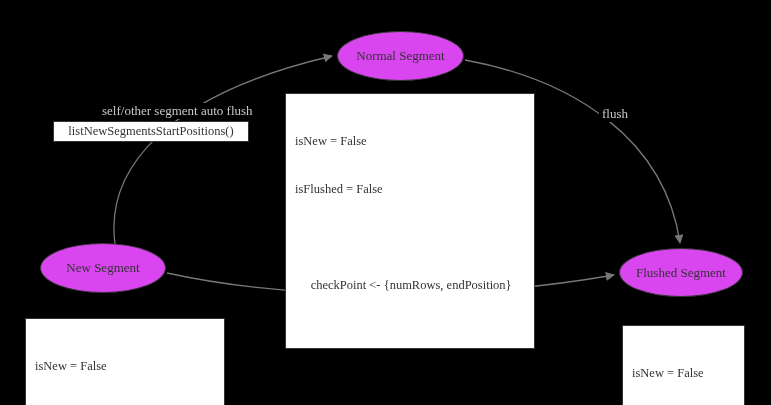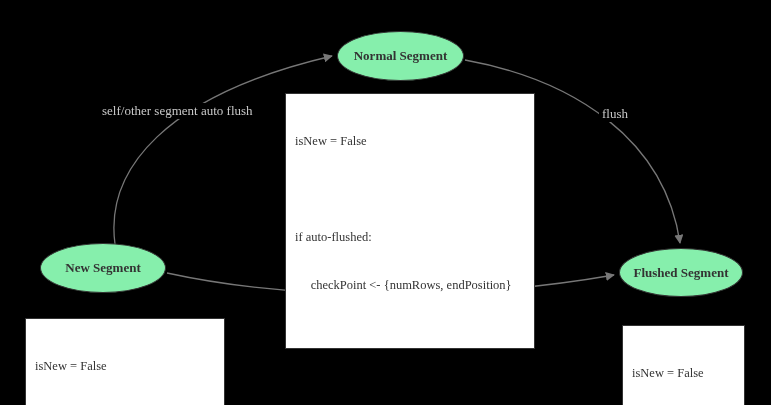--- a/index.html
+++ b/index.html
@@ -5,23 +5,23 @@
   * { margin:0; padding:0; box-sizing:border-box; }
   html,body { background:#000; }
   body { font-family:"Liberation Serif", serif; }
   .canvas {
     position:relative; width:771px; height:405px;
     background:#000; overflow:hidden;
   }
   svg.edges { position:absolute; left:0; top:0; width:771px; height:405px; }
 
   .state {
-    position:absolute; background:#86efac; border:1px solid #333;
+    position:absolute; background:#d946ef; border:1px solid #333;
     border-radius:50%; display:flex; align-items:center; justify-content:center;
-    font-size:13px; color:#333; text-align:center;font-weight:bold;
+    font-size:13px; color:#333; text-align:center;
   }
   .state-normal  { left:337px; top:31px;  width:127px; height:50px; }
   .state-new     { left:40px;  top:243px; width:126px; height:50px; }
   .state-flushed { left:619px; top:248px; width:124px; height:49px; }
 
   .note {
     position:absolute; background:#fff; border:1px solid #333;
     color:#333; font-size:12.5px; line-height:16px; padding:7px 9px;
     white-space:pre;
   }
@@ -56,41 +56,42 @@
         <path d="M0,0 L10,5 L0,10 z" fill="#777"></path>
       </marker>
     </defs>
     <path d="M115,244 C105,170 165,95 332,56" fill="none" stroke="#777" stroke-width="1.3" marker-end="url(#arrow)"></path>
     <path d="M465,60 C575,80 665,140 680,243" fill="none" stroke="#777" stroke-width="1.3" marker-end="url(#arrow)"></path>
     <path d="M167,273 C300,302 470,300 614,275" fill="none" stroke="#777" stroke-width="1.3" marker-end="url(#arrow)"></path>
   </svg>
 
   <div class="edge-label lbl-auto-flush">self/other segment auto flush</div>
 
+  <div class="edge-sublabel">listNewSegmentsStartPositions()</div>
 
   <div class="edge-label lbl-flush-right">flush</div>
 
   <div class="edge-label lbl-flush-bot">flush</div>
 
   <div class="state state-normal">
     <span>Normal Segment</span>
   </div>
 
   <div class="state state-flushed">
     <span>Flushed Segment</span>
   </div>
 
   <div class="state state-new">
     <span>New Segment</span>
   </div>
 
   <div class="note note-normal">
     <div class="note-line">isNew = False</div>
+    <div class="note-line">isFlushed = False</div>
     <div class="note-line"></div>
-    <div class="note-line">if auto-flushed:</div>
     <div class="note-line">     checkPoint &lt;- {numRows, endPosition}</div>
     
   </div>
 
   <div class="note note-new">
     <div class="note-line">isNew = False</div>
     
     
   </div>
 

